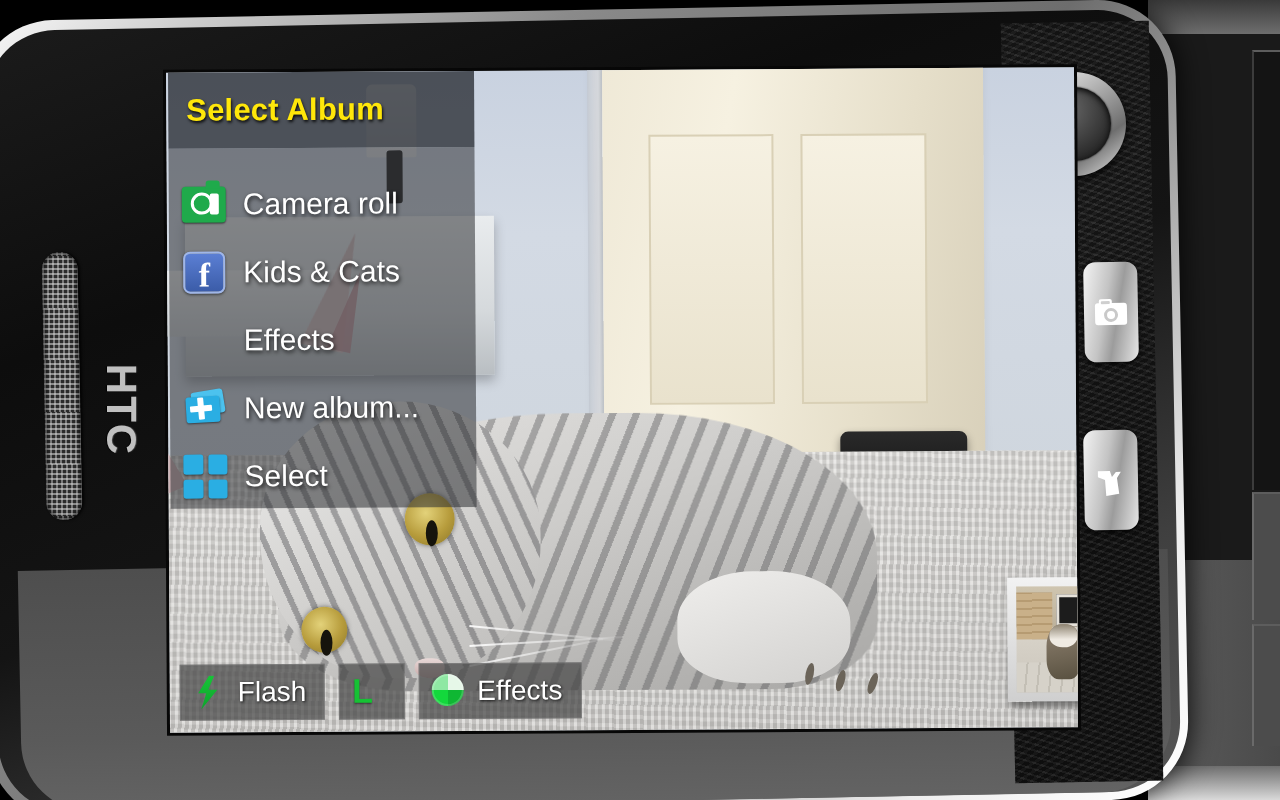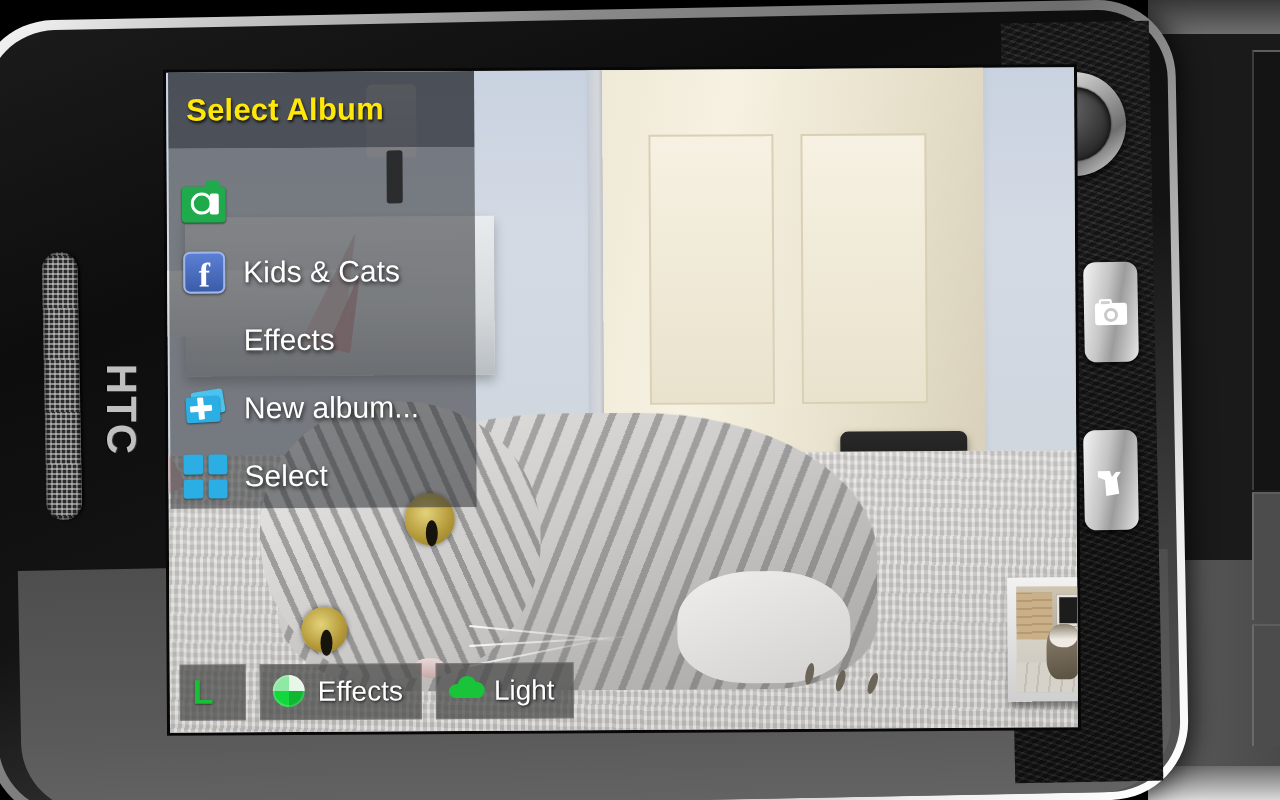--- a/index.html
+++ b/index.html
@@ -520,20 +520,21 @@
         <div class="album-title">Select Album</div>
       </div>
       <div class="album-list">
 
         <div class="album-item">
           <div class="album-icon">
             <div class="ic-cameraroll">
                 <span class="hump"></span>
               </div>
           </div>
+          <div class="album-label">Camera roll</div>
         </div>
 
         <div class="album-item">
           <div class="album-icon">
             <div class="ic-fb">
                 <span>f</span>
               </div>
           </div>
           <div class="album-label">Kids &amp; Cats</div>
         </div>
@@ -565,45 +566,40 @@
               </div>
           </div>
           <div class="album-label">Select</div>
         </div>
 
       </div>
     </div>
 
     <div class="toolbar">
 
+      <div class="tool-btn">
+        <div class="tool-ic">
+            <div class="ic-flash"></div>
+          </div>
+        <div class="tool-label">Flash</div>
+      </div>
 
       <div class="tool-btn">
         <div class="tool-ic">
             <div class="ic-resL">L</div>
           </div>
       </div>
 
       <div class="tool-btn">
         <div class="tool-ic">
             <div class="ic-effects"></div>
           </div>
         <div class="tool-label">Effects</div>
       </div>
 
-      <div class="tool-btn">
-        <div class="tool-ic">
-          <div class="ic-cloud">
-              <i class="b1"></i>
-              <i class="b2"></i>
-              <i class="b3"></i>
-              <i class="b4"></i>
-            </div>
-        </div>
-        <div class="tool-label">Light</div>
-      </div>
 
     </div>
 
     <div class="thumb">
       <div class="thumb-inner">
         <div class="thumb-brick"></div>
         <div class="thumb-win"></div>
         <div class="thumb-ground"></div>
         <div class="thumb-cat"></div>
         <div class="thumb-cat-face"></div>

